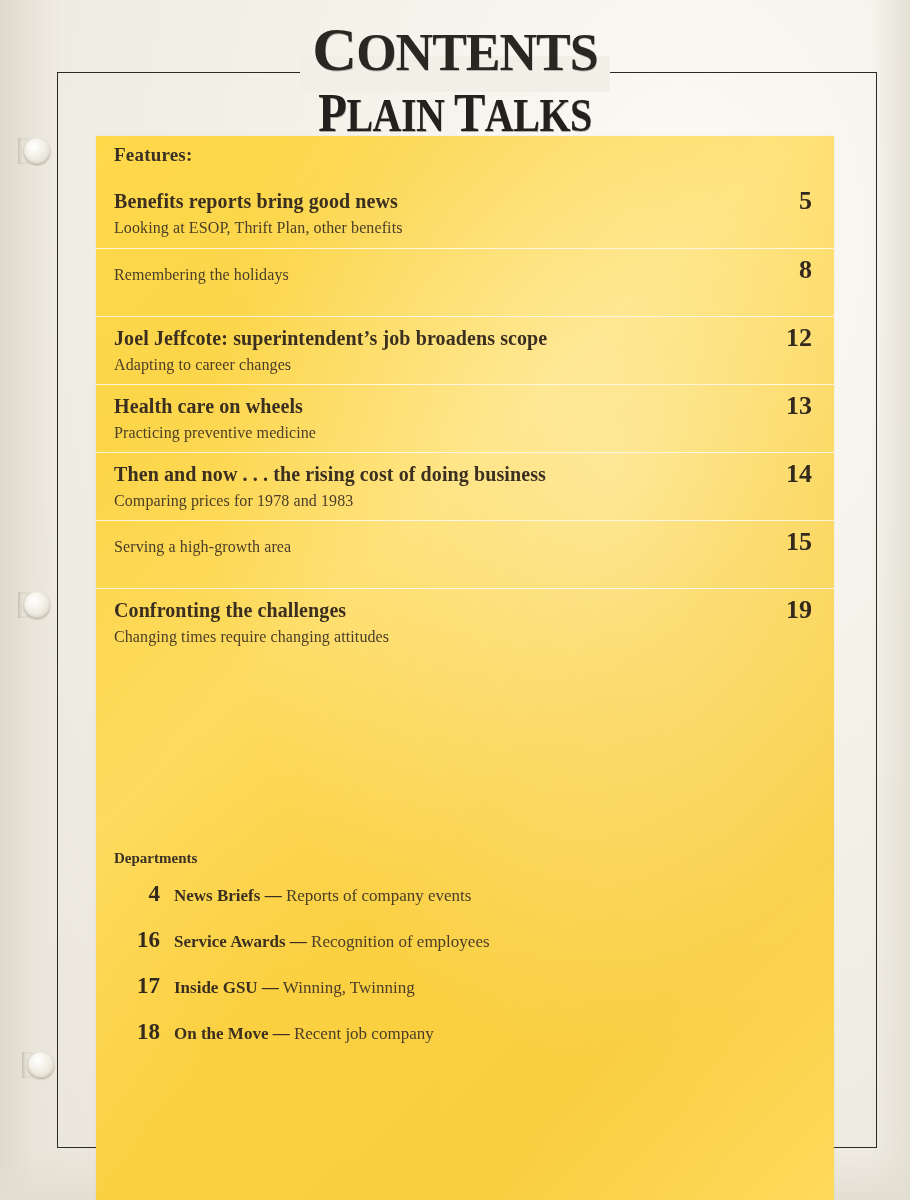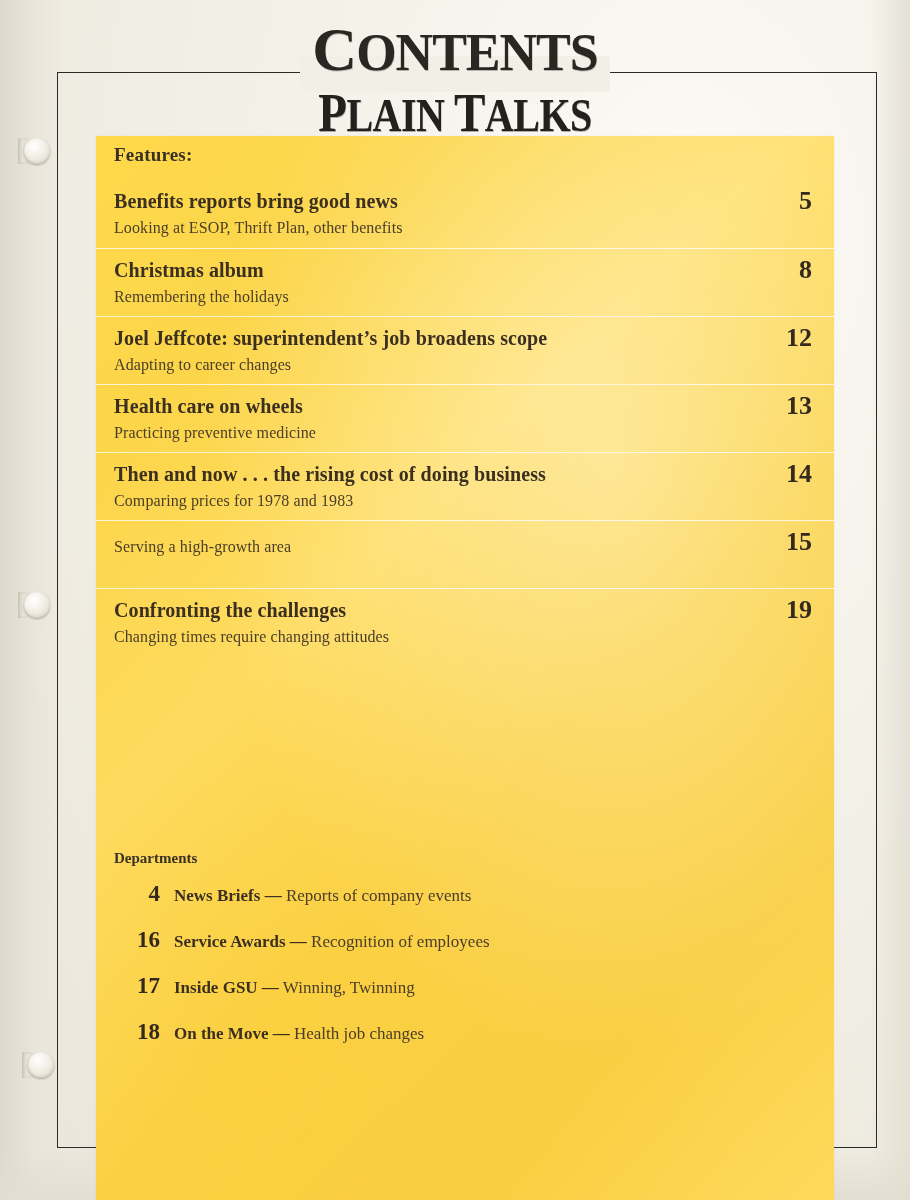--- a/index.html
+++ b/index.html
@@ -260,21 +260,20 @@
 
       <div id="features">
 
         <div class="feature">
           <div class="ftitle">Benefits reports bring good news</div>
           <div class="fsub">Looking at ESOP, Thrift Plan, other benefits</div>
           <div class="fpage">5</div>
         </div>
 
         <div class="feature">
-          <div class="ftitle">Christmas album</div>
           <div class="fsub">Remembering the holidays</div>
           <div class="fpage">8</div>
         </div>
 
         <div class="feature">
           <div class="ftitle">Joel Jeffcote: superintendent’s job broadens scope</div>
           <div class="fsub">Adapting to career changes</div>
           <div class="fpage">12</div>
         </div>
 
@@ -320,20 +319,20 @@
 
         <div class="dept-row">
           <div class="dept-num">17</div>
           <div class="dept-name">Inside GSU —</div>
           <div class="dept-desc"> Winning, Twinning</div>
         </div>
 
         <div class="dept-row">
           <div class="dept-num">18</div>
           <div class="dept-name">On the Move —</div>
-          <div class="dept-desc"> Health job changes</div>
+          <div class="dept-desc"> Recent job company</div>
         </div>
       </div>
 
     </div>
   </div>
 
 </div>
 
 </body></html>

